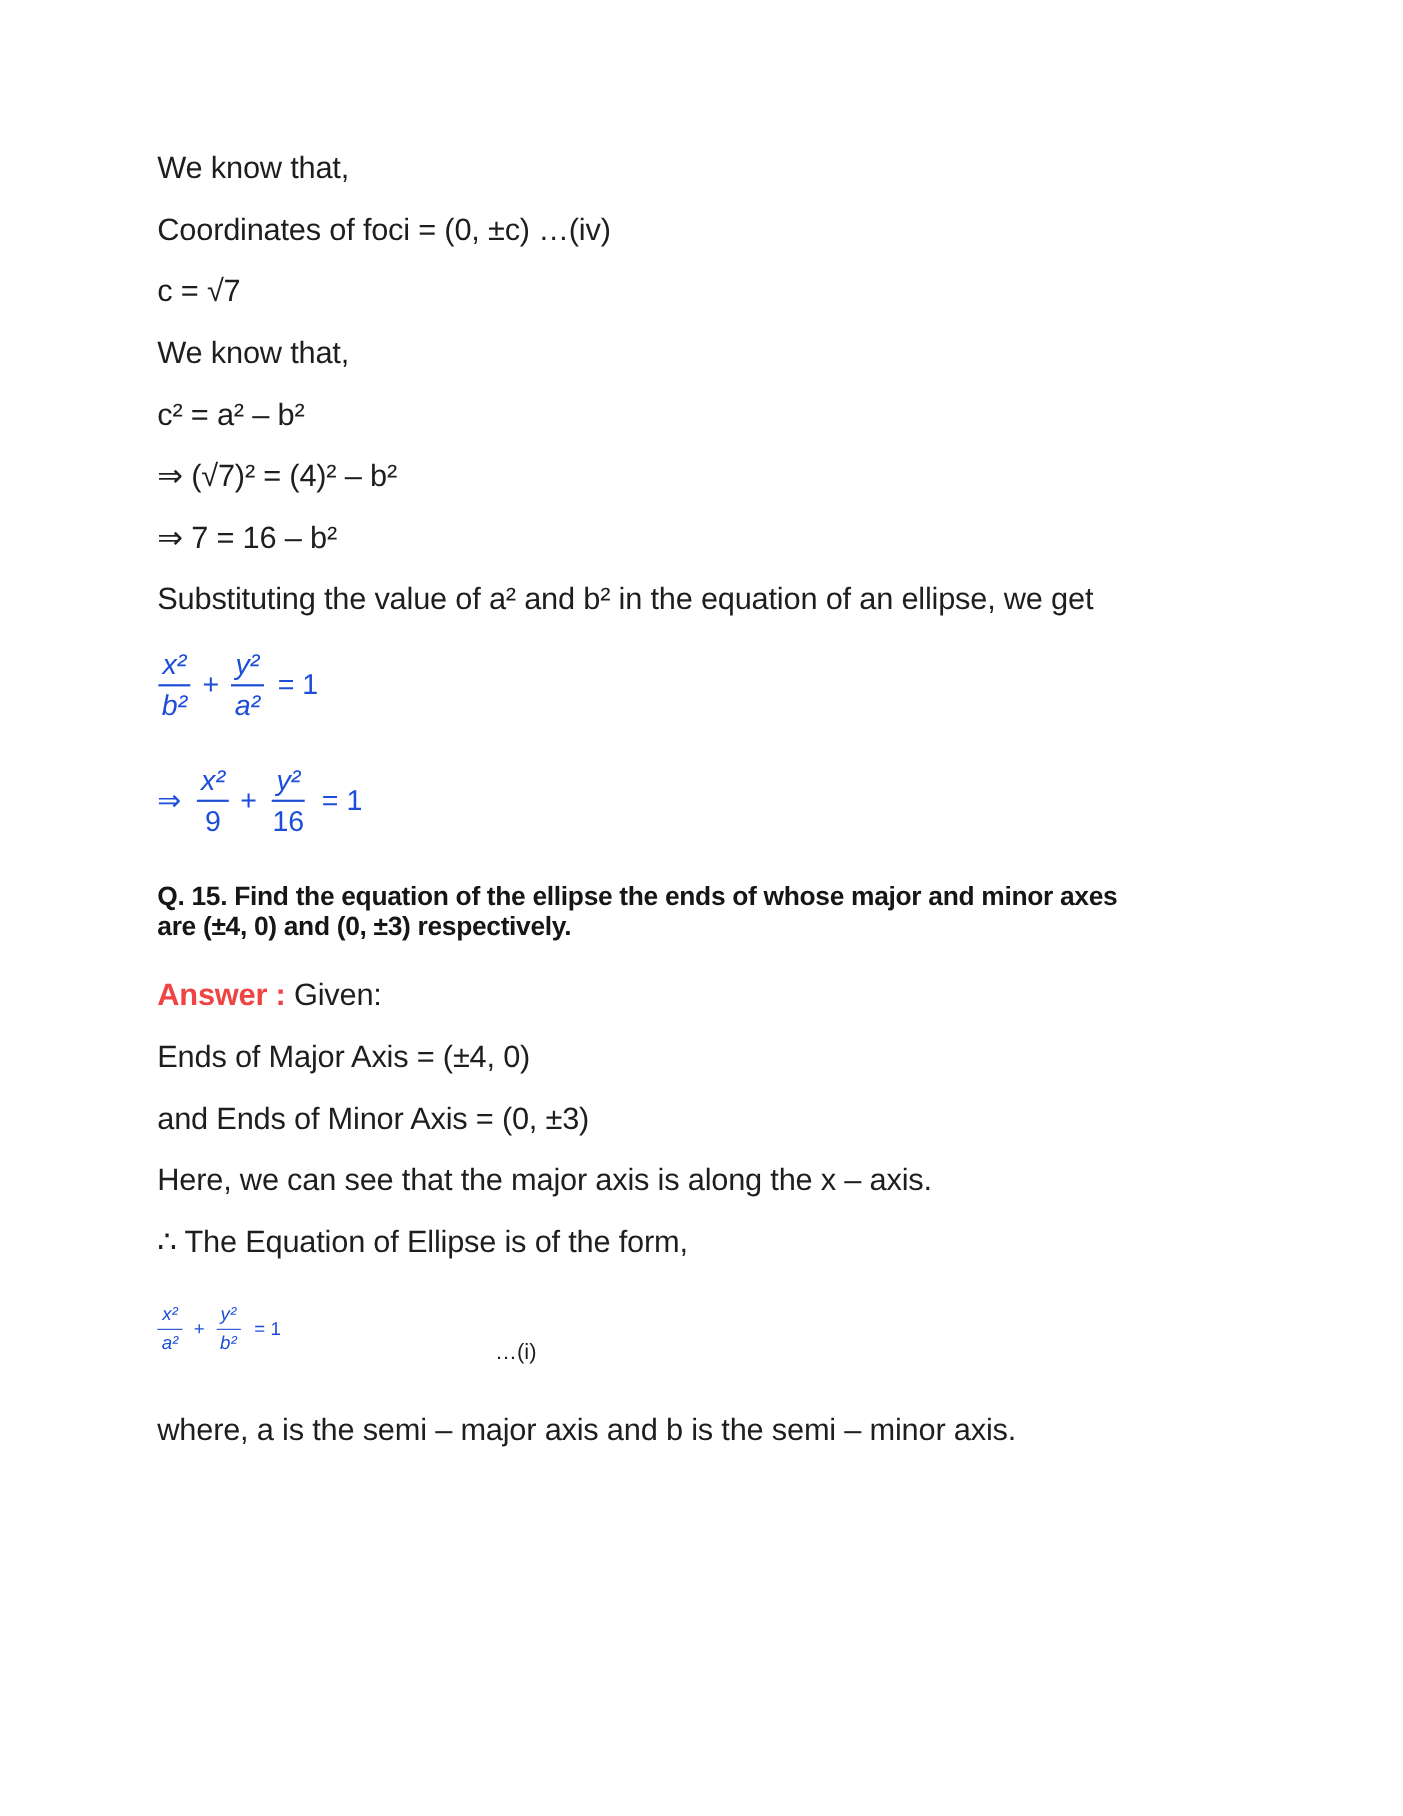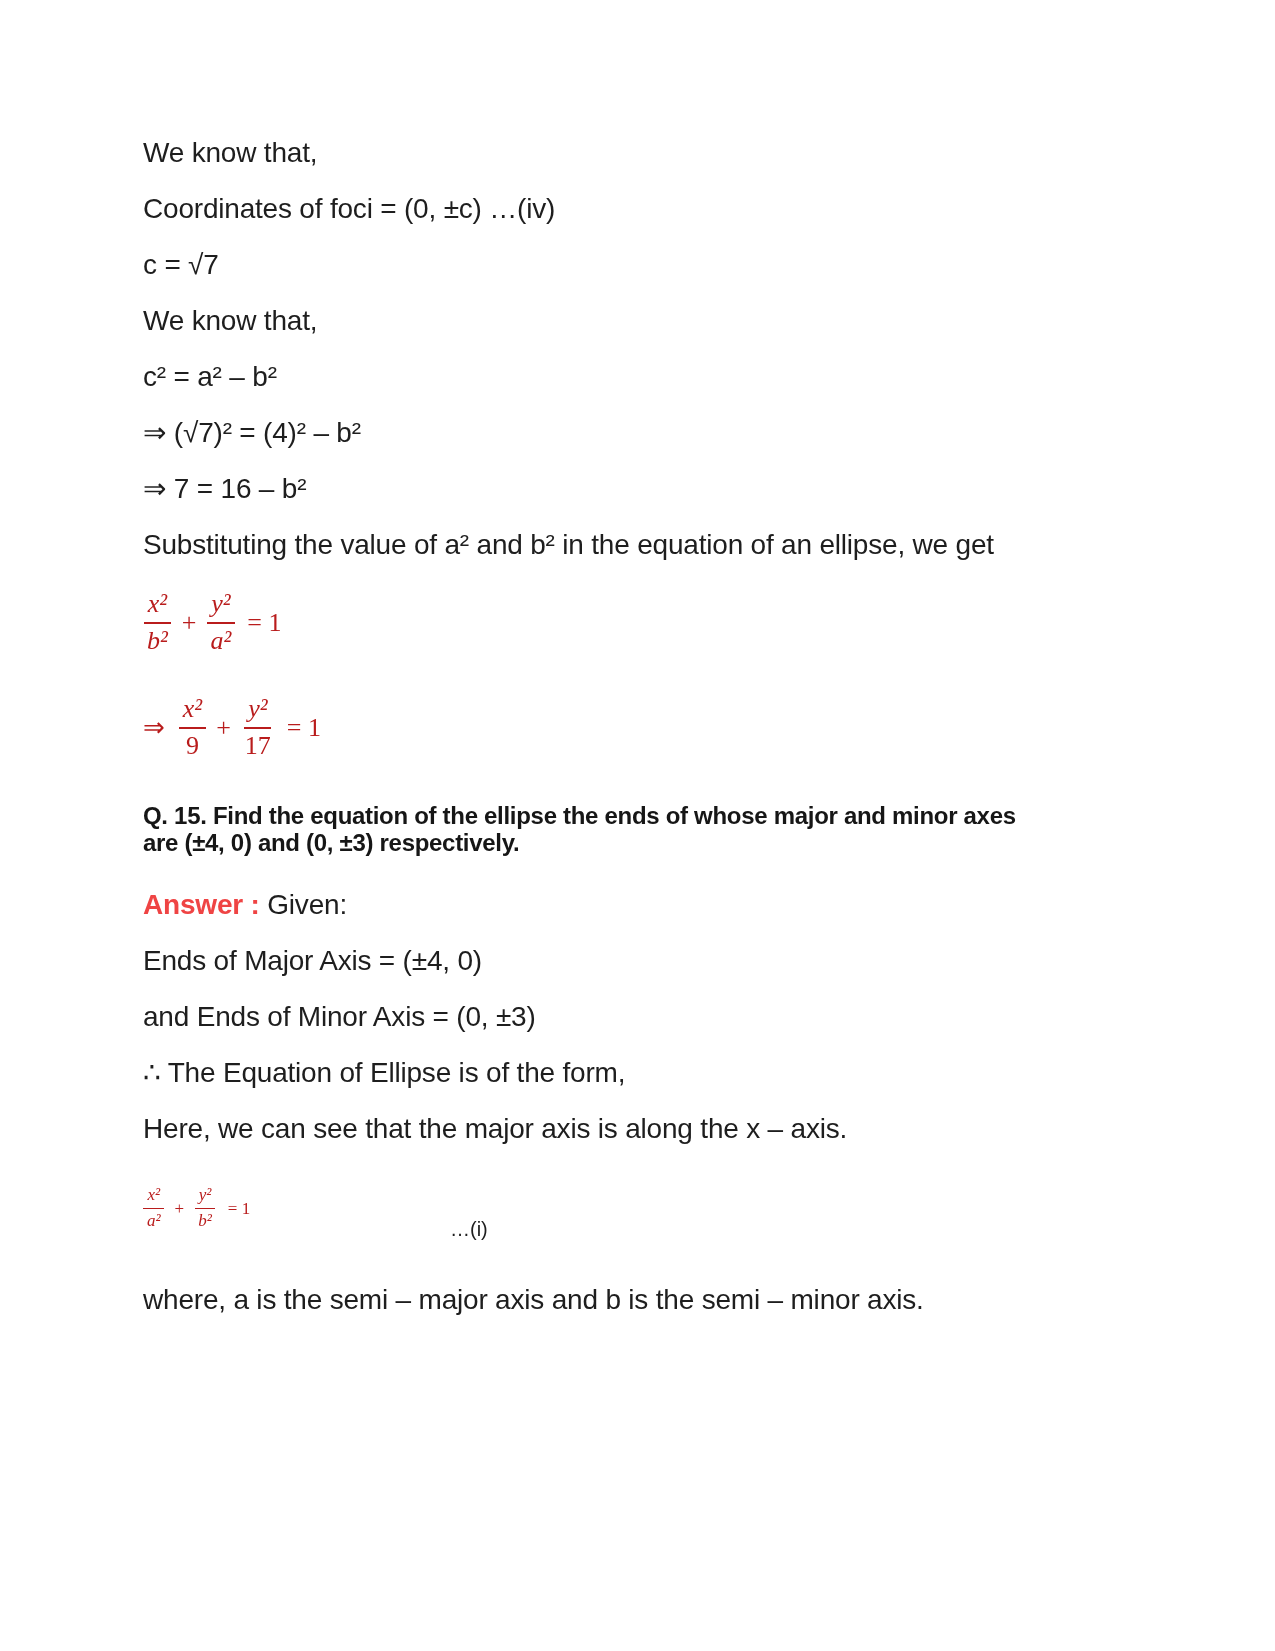--- a/index.html
+++ b/index.html
@@ -29,22 +29,22 @@
     font-size: 24px;
     line-height: 27px;
     font-weight: bold;
     letter-spacing: -0.3px;
     margin: 42px 0 38px 0;
     color: #161616;
   }
   .answer-line strong { color:#ef4444; }
   
   .math {
-    font-family: Liberation Serif, serif;
-    color: #b91c1c;
+    font-family: Liberation Sans, sans-serif;
+    color: #1d4ed8;
     display: flex;
     align-items: center;
     margin: 0 0 0 0;
   }
   .formula-lg { font-size: 26px; margin-bottom: 40px; }
   .formula-lg.first { margin-top: 0px; }
   .formula-sm { font-size: 17px; }
   .frac {
     display: inline-flex;
     flex-direction: column;
@@ -105,39 +105,39 @@
 
     <div class="math formula-lg">
       <span class="arrow">⇒</span>
       <span class="frac">
         <span class="num var">x²</span>
         <span class="den">9</span>
       </span>
       <span class="op">+</span>
       <span class="frac">
         <span class="num var">y²</span>
-        <span class="den">17</span>
+        <span class="den">16</span>
       </span>
       <span class="rhs">= 1</span>
     </div>
 
     <p class="question">
       <span>Q. 15. Find the equation of the ellipse the ends of whose major and minor axes</span><br>
       <span>are (±4, 0) and (0, ±3) respectively.</span>
     </p>
 
     <p class="line answer-line">
       <strong>Answer :</strong>
       <span>Given:</span>
     </p>
 
     <p class="line">Ends of Major Axis = (±4, 0)</p>
     <p class="line">and Ends of Minor Axis = (0, ±3)</p>
+    <p class="line">Here, we can see that the major axis is along the x – axis.</p>
     <p class="line">∴ The Equation of Ellipse is of the form,</p>
-    <p class="line">Here, we can see that the major axis is along the x – axis.</p>
 
     <div class="formula-row">
       <div class="math formula-sm">
         <span class="frac">
           <span class="num var">x²</span>
           <span class="den var">a²</span>
         </span>
         <span class="op">+</span>
         <span class="frac">
           <span class="num var">y²</span>

